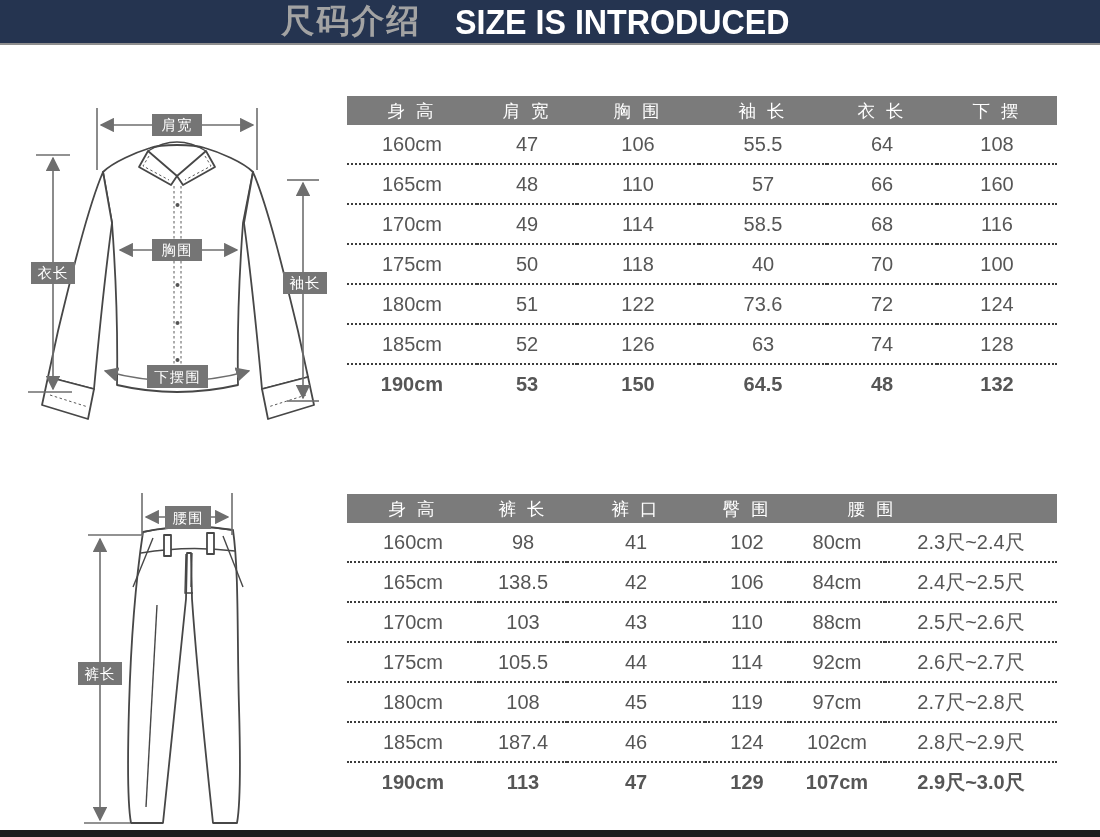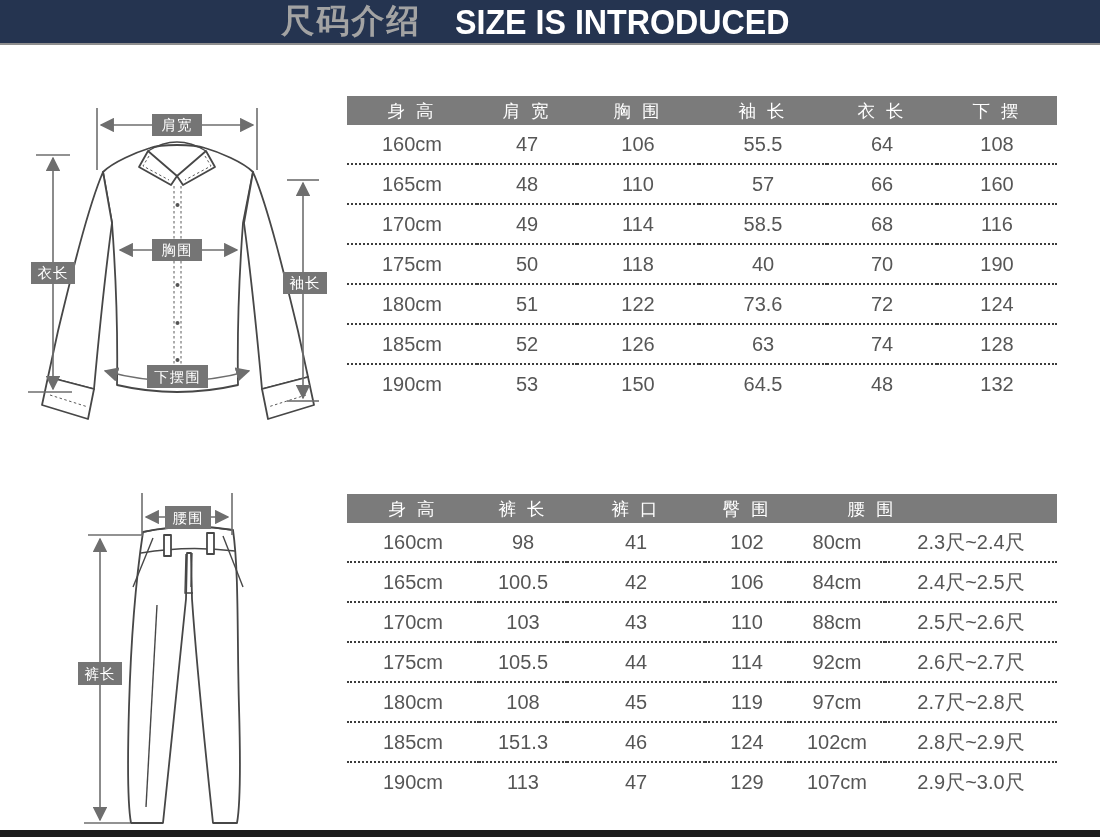--- a/index.html
+++ b/index.html
@@ -26,21 +26,21 @@
           font-family:"Liberation Sans","DejaVu Sans",sans-serif;}
 
   
   .size-table{position:absolute;border-collapse:collapse;table-layout:fixed;width:710px;}
   .shirt-table{left:347px;top:96px;}
   .pants-table{left:347px;top:494px;}
   .size-table th{background:#7b7b7b;color:#ffffff;font-size:17.5px;font-weight:normal;
                  letter-spacing:3px;height:29px;text-align:center;padding:0;}
   .size-table td{height:38px;text-align:center;font-size:20px;color:#565656;padding:0;
                  border-bottom:2px dotted #3c3c3c;white-space:nowrap;}
-  .size-table tr:last-child td{border-bottom:none;}
+  .size-table tr:last-child td{border-bottom:none;font-weight:bold;}
   .pants-table th.span2{padding-right:102px;}
 
   
   .bottom-bar{position:absolute;left:0;bottom:0;width:1100px;height:7px;background:#1d1d1d;}
 </style>
 </head>
 <body>
 
 <div class="page">
 
@@ -159,21 +159,21 @@
           <td>58.5</td>
           <td>68</td>
           <td>116</td>
         </tr>
         <tr>
           <td>175cm</td>
           <td>50</td>
           <td>118</td>
           <td>40</td>
           <td>70</td>
-          <td>190</td>
+          <td>100</td>
         </tr>
         <tr>
           <td>180cm</td>
           <td>51</td>
           <td>122</td>
           <td>73.6</td>
           <td>72</td>
           <td>124</td>
         </tr>
         <tr>
@@ -254,21 +254,21 @@
         <tr>
           <td>160cm</td>
           <td>98</td>
           <td>41</td>
           <td>102</td>
           <td>80cm</td>
           <td>2.3尺~2.4尺</td>
         </tr>
         <tr>
           <td>165cm</td>
-          <td>100.5</td>
+          <td>138.5</td>
           <td>42</td>
           <td>106</td>
           <td>84cm</td>
           <td>2.4尺~2.5尺</td>
         </tr>
         <tr>
           <td>170cm</td>
           <td>103</td>
           <td>43</td>
           <td>110</td>
@@ -286,21 +286,21 @@
         <tr>
           <td>180cm</td>
           <td>108</td>
           <td>45</td>
           <td>119</td>
           <td>97cm</td>
           <td>2.7尺~2.8尺</td>
         </tr>
         <tr>
           <td>185cm</td>
-          <td>151.3</td>
+          <td>187.4</td>
           <td>46</td>
           <td>124</td>
           <td>102cm</td>
           <td>2.8尺~2.9尺</td>
         </tr>
         <tr>
           <td>190cm</td>
           <td>113</td>
           <td>47</td>
           <td>129</td>

